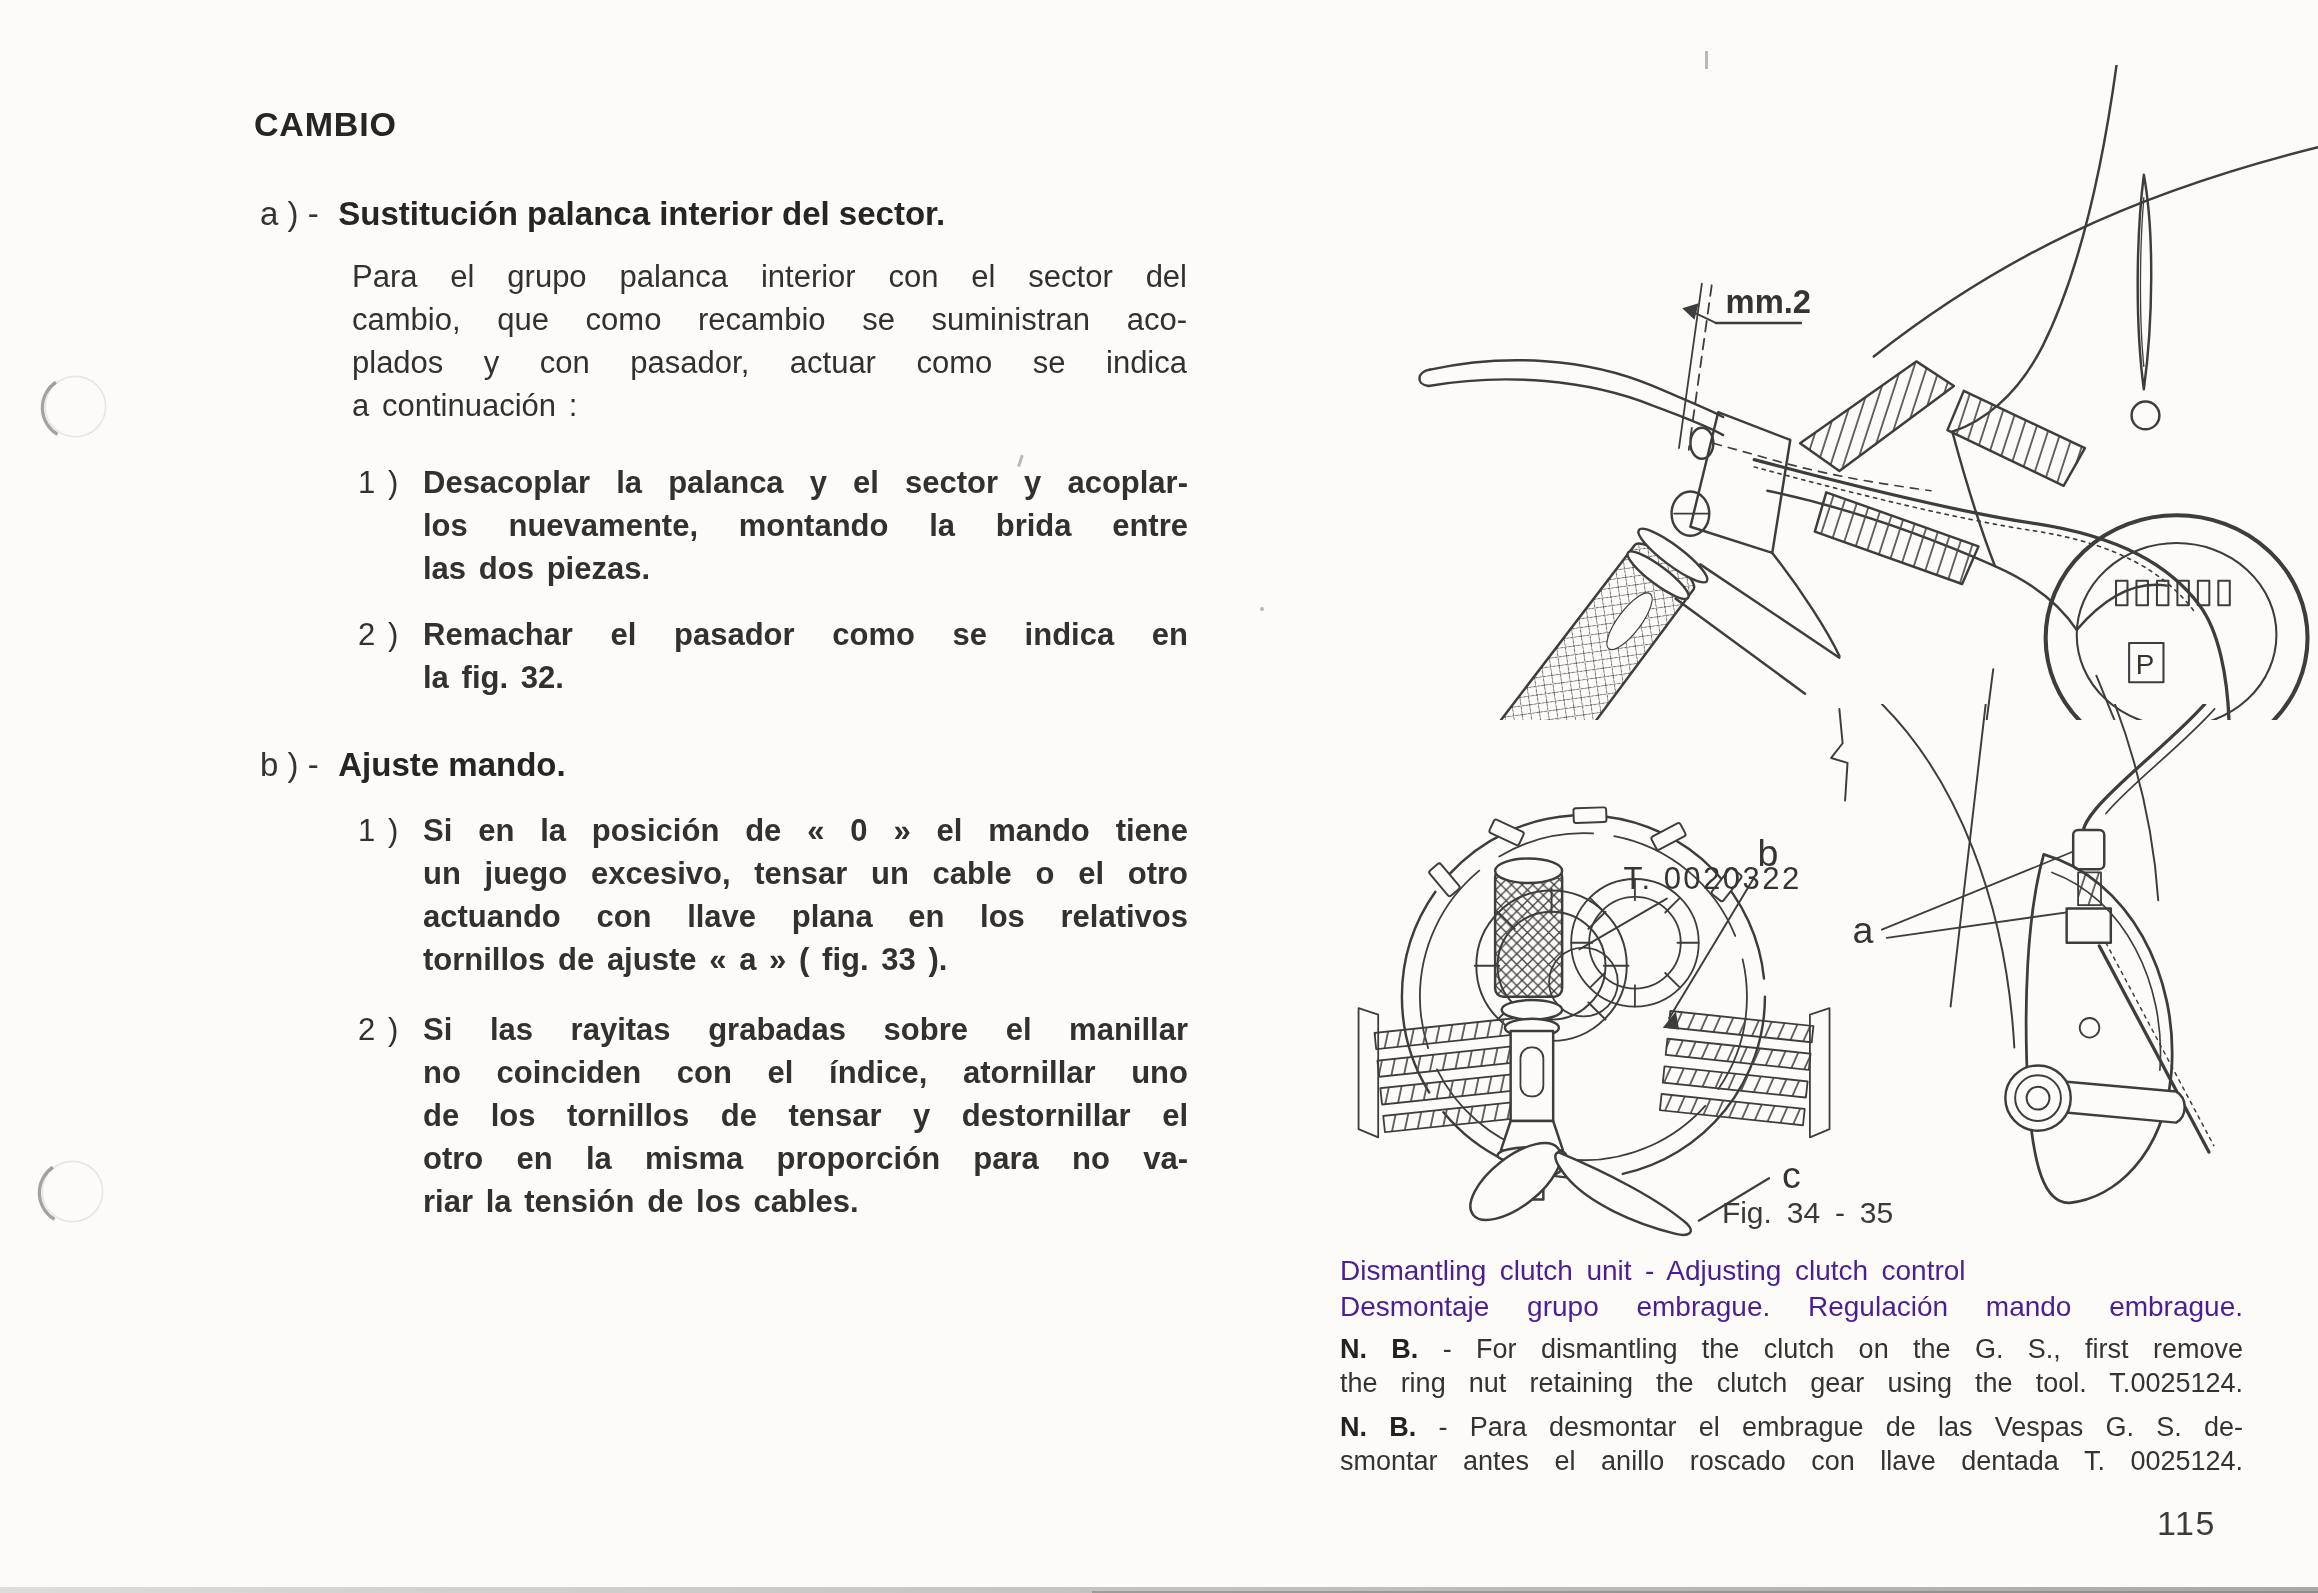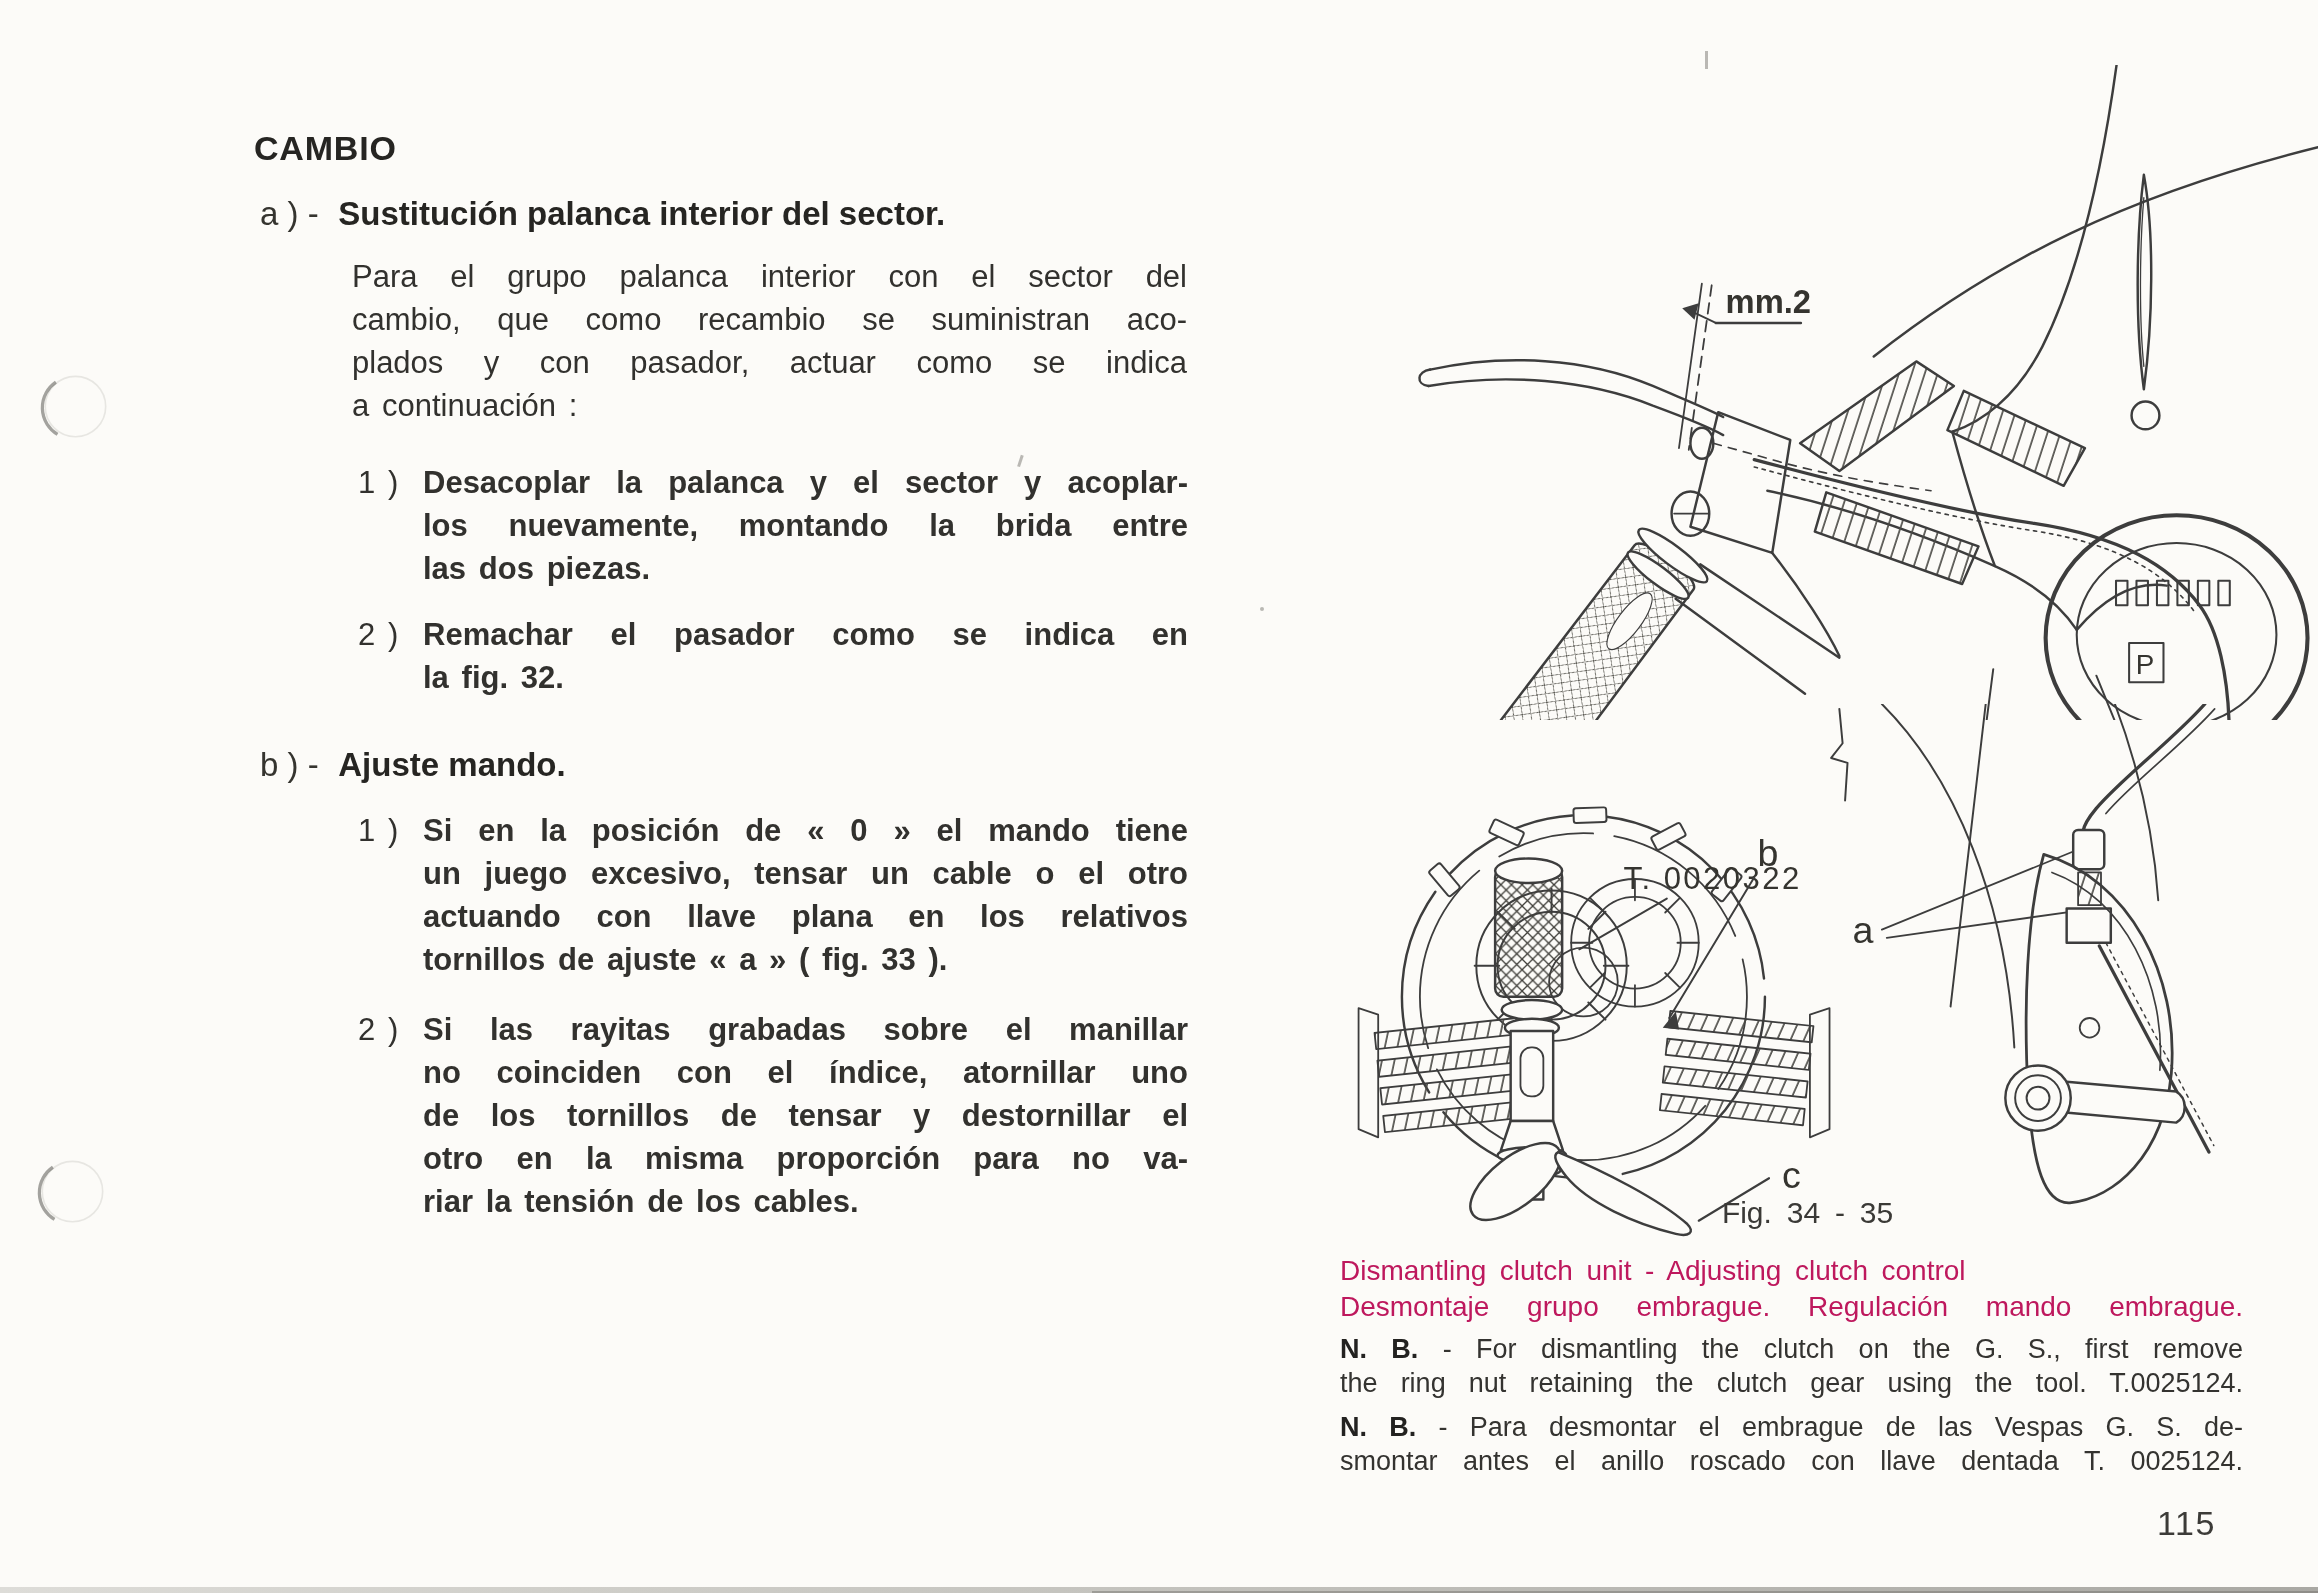--- a/index.html
+++ b/index.html
@@ -1,32 +1,32 @@
 <!DOCTYPE html>
 <html style="font-size:13px"><head>
 <meta charset="utf-8">
 <style>
   html,body { margin:0; padding:0; }
   body {
     width:2319px; height:1594px; position:relative; overflow:hidden;
     background:#fcfbf8; font-family:"Liberation Sans", sans-serif; color:#2e2d2b;
   }
   .abs { position:absolute; }
-  .page-title { font-size:34px; font-weight:bold; letter-spacing:0.8px; color:#262522;margin-top:24px; }
+  .page-title { font-size:34px; font-weight:bold; letter-spacing:0.8px; color:#262522; }
   .sec-row { display:flex; gap:19.6px; font-size:33px; }
   .sec-label { color:#35342f; }
   .sec-head { font-weight:bold; color:#262522; }
   .tblock { font-size:31px; line-height:43px; color:#32312e; word-spacing:4.1px; }
   .line { text-align:justify; text-align-last:justify; white-space:normal; }
   .line.end { text-align-last:left; }
   .item { position:absolute; }
   .item .num { position:absolute; left:0; top:0; font-size:31px; line-height:43px; color:#32312e; }
   .item .itext { margin-left:65px;font-weight:bold; }
   .figcap { font-size:30px; color:#3a3936; text-align:center; word-spacing:6.5px; }
-  .capline { font-size:28px; line-height:37px; color:#be185d; word-spacing:5.7px; }
+  .capline { font-size:28px; line-height:37px; color:#4c1d95; word-spacing:5.7px; }
   .nb { font-size:27px; line-height:34px; color:#343330; word-spacing:3.3px; }
   .nb b { color:#232220; }
   .pageno { font-size:34px; color:#3c3b38; letter-spacing:1.6px; }
   .speck { position:absolute; background:rgba(120,118,112,0.5); }
   .scan-edge {
     position:absolute; left:0; bottom:0; width:2319px; height:7.4px;
     background:linear-gradient(to right,#dddcd8 0%,#cfcec9 25%,#bebdb8 60%,#a9a8a3 100%);
   }
   .scan-edge2 { position:absolute; right:0; bottom:0; width:1227px; height:3.3px; background:rgba(110,109,104,0.45); }
   svg text { font-family:"Liberation Sans", sans-serif; fill:#35342f; }

